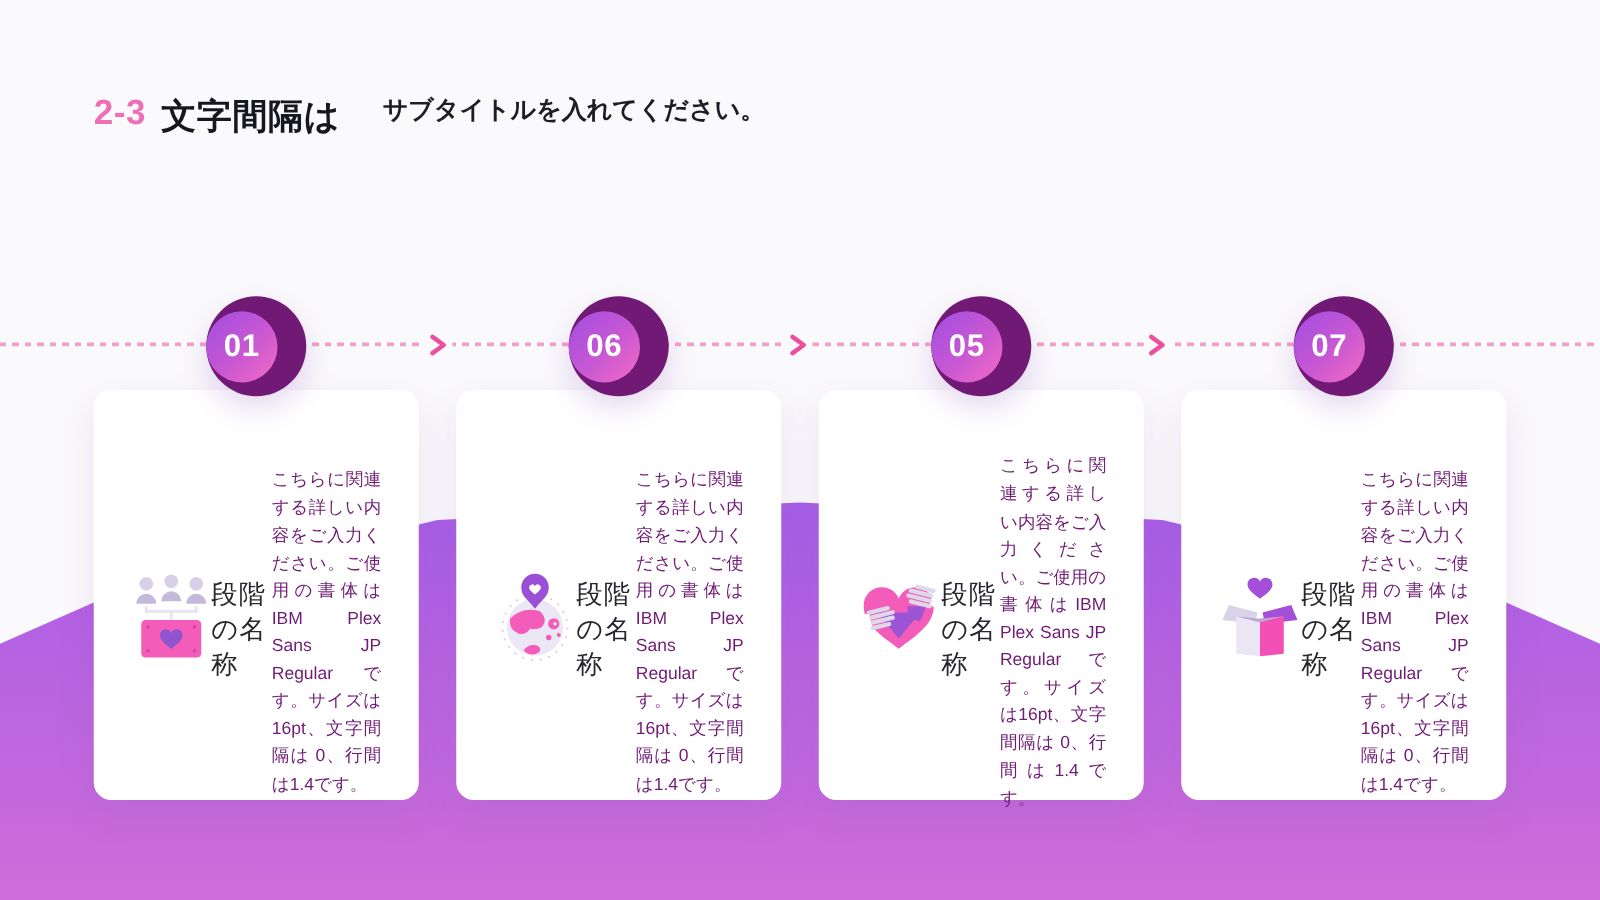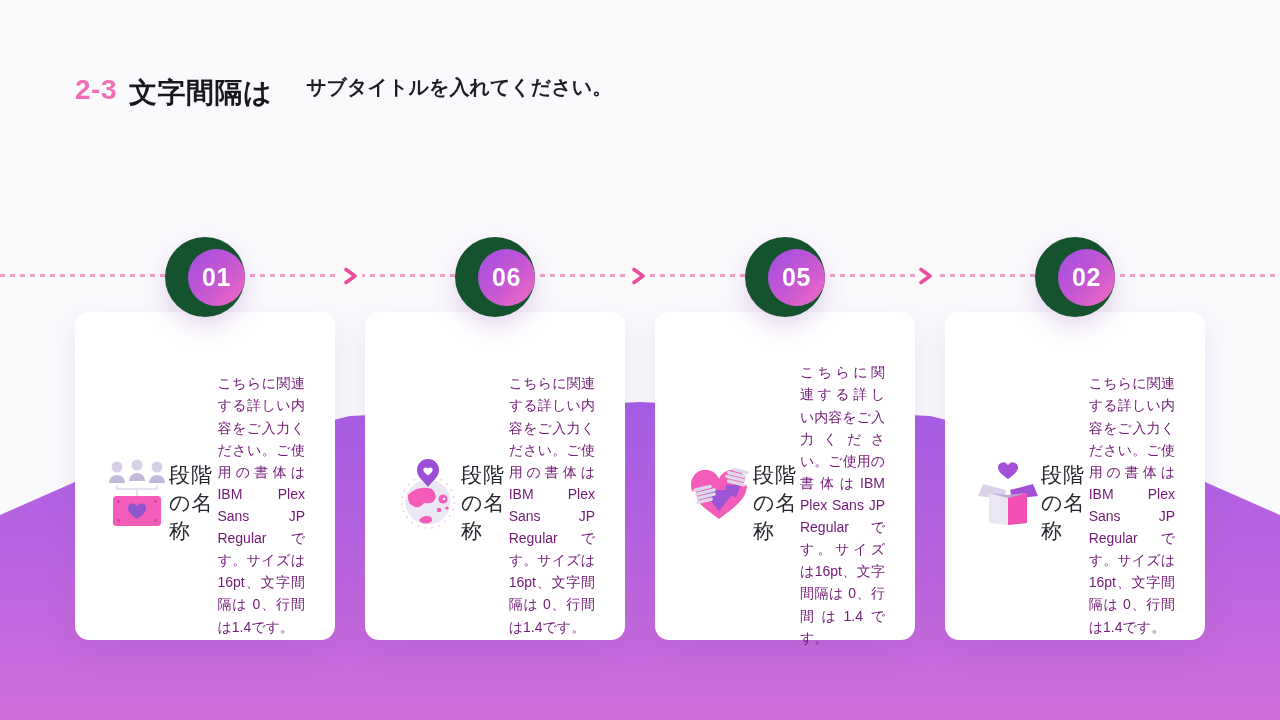--- a/index.html
+++ b/index.html
@@ -30,23 +30,23 @@
   }
   .chevron {
     position:absolute; top:265px; z-index:2; width:22px; height:22px;
     display:flex; align-items:center; justify-content:center;
     background:#faf9fc;
   }
   .chevron.c1 { left:340px; } .chevron.c2 { left:628px; } .chevron.c3 { left:915px; }
 
   .step-circle {
     position:absolute; top:237px; width:80px; height:80px; border-radius:50%;
-    background:#14532d; z-index:3;
+    background:#701a75; z-index:3;
     box-shadow:0 10px 22px rgba(140,85,185,.22);
-    display:flex; align-items:center; justify-content:flex-end;
+    display:flex; align-items:center; justify-content:flex-start;
   }
   .step-circle .inner {
     width:57px; height:57px; border-radius:50%;
     background:linear-gradient(135deg,#a04de2 0%,#c958d2 55%,#f46cc2 100%);
     display:flex; align-items:center; justify-content:center;
   }
   .step-circle .num { color:#fff; font-size:25px; font-weight:bold; letter-spacing:.5px; }
   .sc1 { left:165px; } .sc2 { left:455px; } .sc3 { left:745px; } .sc4 { left:1035px; }
 
   
@@ -115,21 +115,21 @@
         <span class="num">06</span>
       </div>
   </div>
   <div class="step-circle sc3">
     <div class="inner">
         <span class="num">05</span>
       </div>
   </div>
   <div class="step-circle sc4">
     <div class="inner">
-        <span class="num">02</span>
+        <span class="num">07</span>
       </div>
   </div>
 
   <div class="card p1">
     <div class="icon-wrap">
       <svg width="64" height="68" viewBox="0 0 64 68">
         <circle cx="12" cy="8" r="5.5" fill="#d7d0e6"></circle>
         <circle cx="32" cy="6" r="5.5" fill="#d7d0e6"></circle>
         <circle cx="52" cy="8" r="5.5" fill="#d7d0e6"></circle>
         <path d="M4 24 a8 8 0 0 1 16 0 z" fill="#c3b9da"></path>

